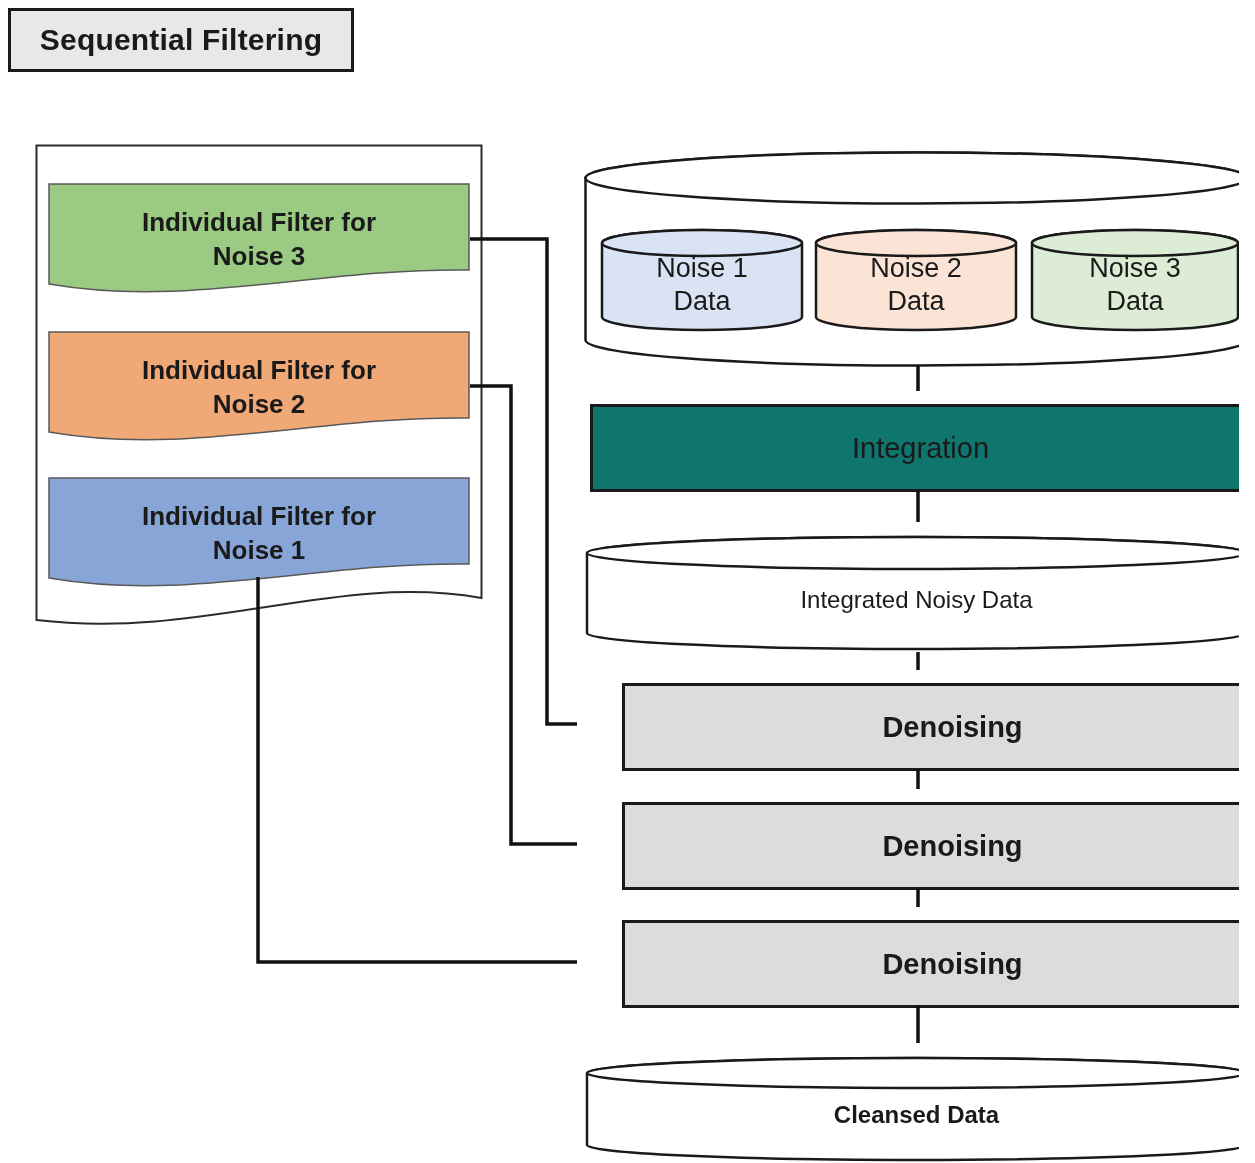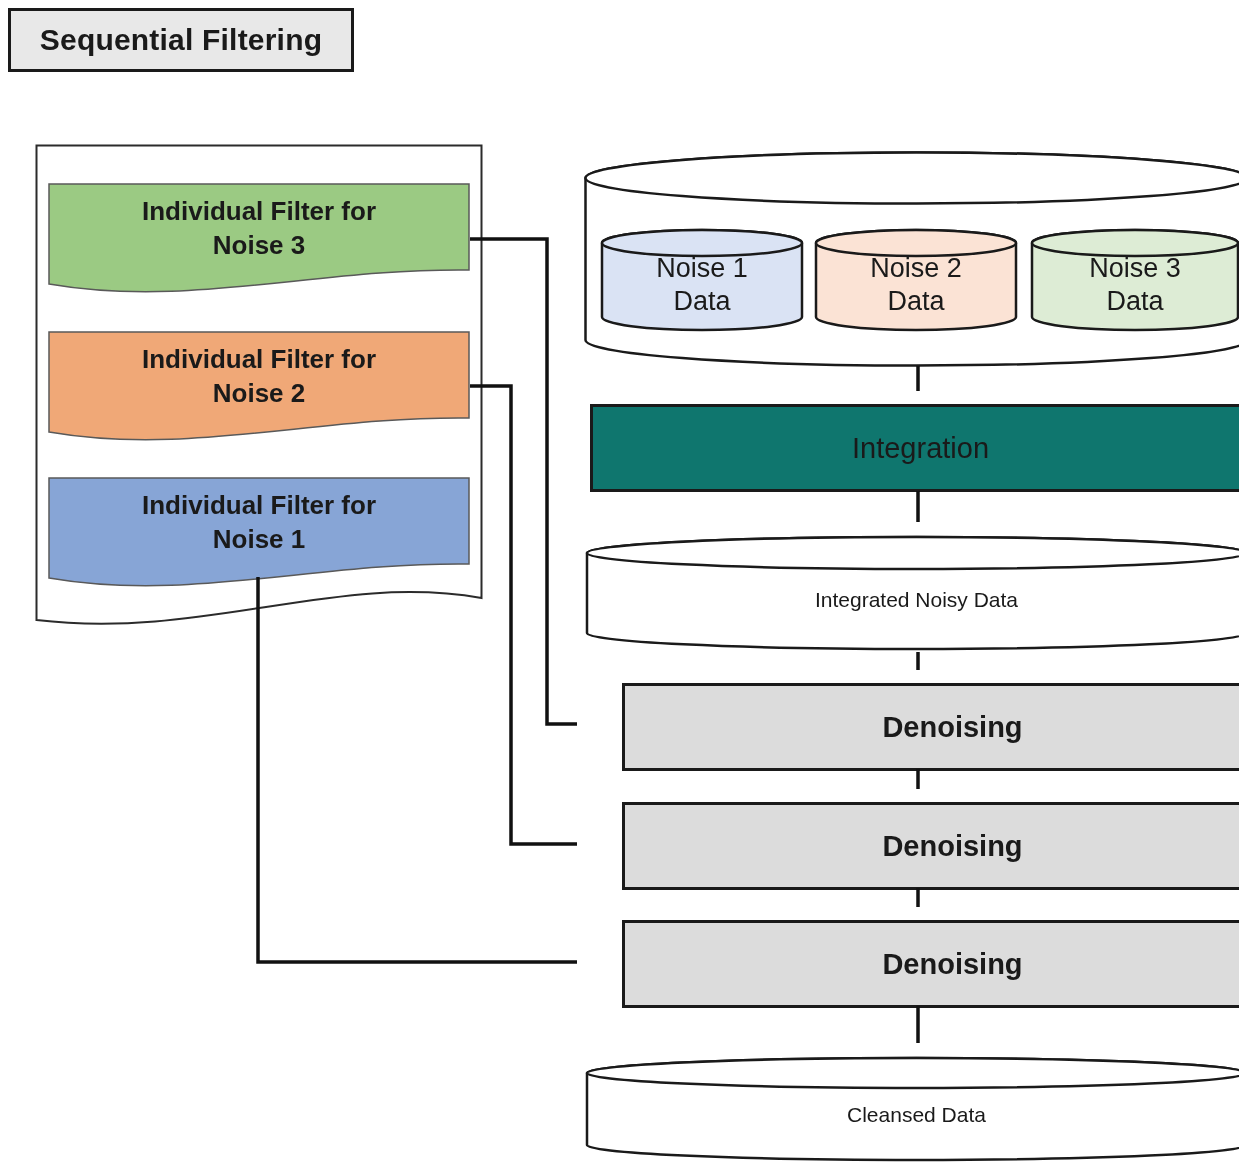--- a/index.html
+++ b/index.html
@@ -15,40 +15,40 @@
     left:8px;top:8px;width:340px;height:58px;
     background:#e8e8e8;border:3px solid #1a1a1a;
     display:flex;align-items:center;justify-content:center;
   }
   .title-box span{font-size:30px;font-weight:bold;letter-spacing:0.2px;}
 
   
   .filter-shape{left:48px;width:422px;height:115px;}
   .filter-shape svg{position:absolute;left:0;top:0;}
   .filter-label{
-    position:absolute;left:0;top:0;right:0;padding-top:11px;
+    position:absolute;left:0;top:0;right:0;padding-top:22px;
     display:flex;flex-direction:column;align-items:center;
     font-size:26px;font-weight:bold;line-height:34px;
   }
 
   
   .proc-box{
     left:590px;width:655px;height:82px;background:#0f766e;border:3px solid #1a1a1a;
     display:flex;align-items:center;justify-content:center;font-size:29px;
   }
   .proc-box.gray{background:#dcdcdc;}
   .proc-box.bold{font-weight:bold;margin-left:32px;}
 
   
   .cyl{left:585px;}
   .cyl .cyl-label{
     position:absolute;left:0;right:0;top:0;bottom:0;
-    display:flex;align-items:center;justify-content:center;font-size:21px;
+    display:flex;align-items:center;justify-content:center;font-size:24px;
   }
-  .cyl .cyl-label.bold{font-weight:normal;}
+  .cyl .cyl-label.bold{font-weight:bold;}
   .small-cyl{top:228px;width:204px;height:104px;}
   .small-cyl .cyl-label{flex-direction:column;font-size:27px;line-height:33px;padding-top:10px;}
 
   .overlay{left:0;top:0;pointer-events:none;}
   .overlay path{stroke:#111111;stroke-width:3.5;fill:none;}
 </style>
 </head>
 <body>
 
 <div class="stage">

